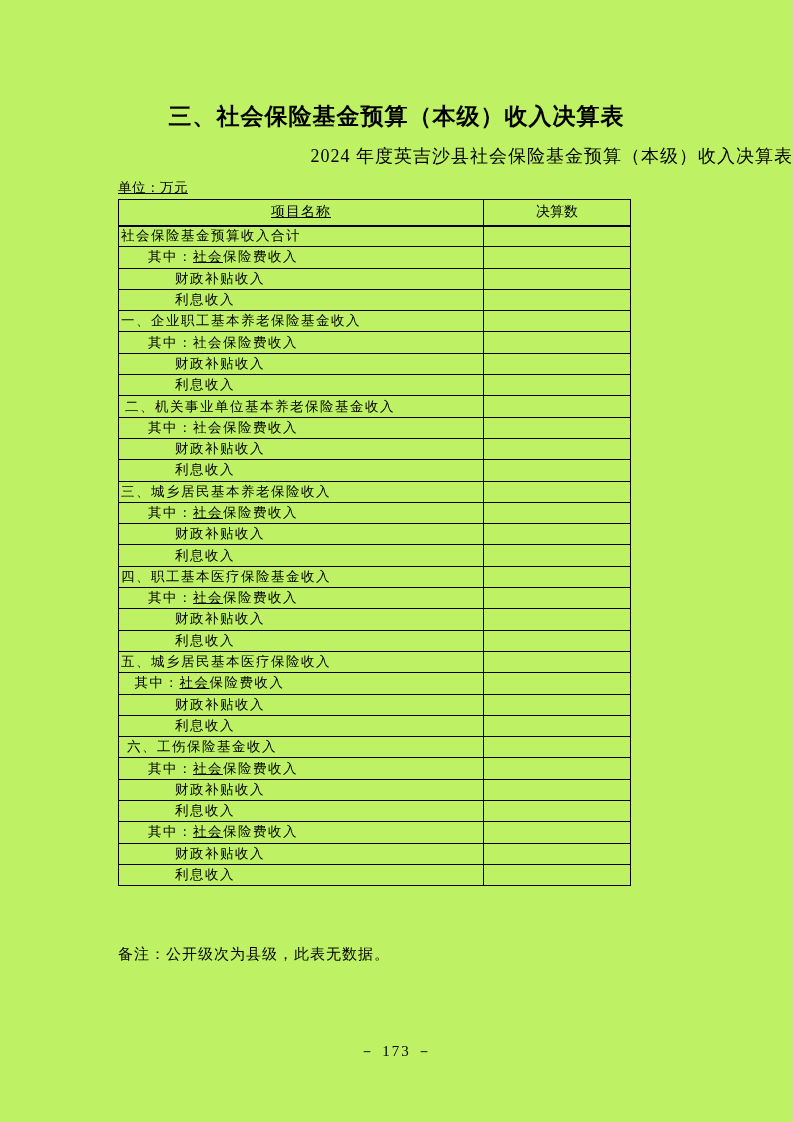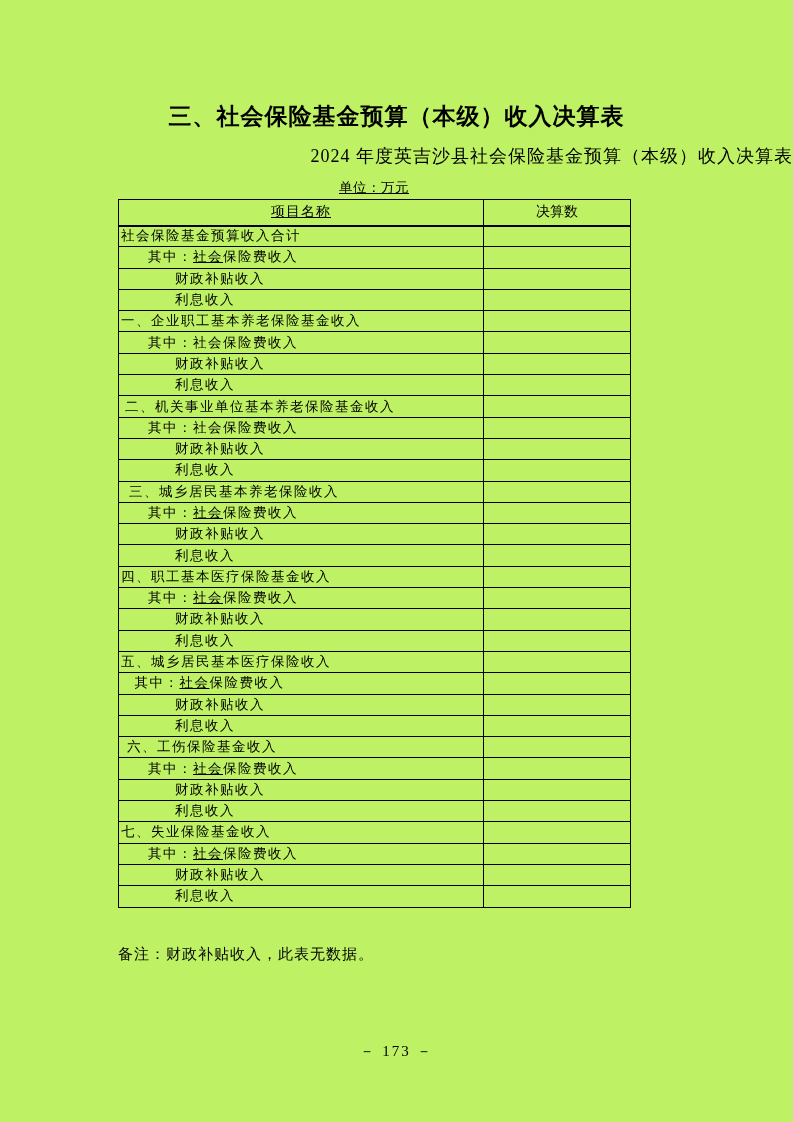--- a/index.html
+++ b/index.html
@@ -21,21 +21,21 @@
   }
   .sub-title {
     position: absolute; top: 144px; left: 0; width: 100%;
     text-align: right;
     font-family: "Liberation Serif", "DejaVu Serif", serif;
     font-size: 18px; font-weight: normal; letter-spacing: 1px;
     white-space: nowrap;
   }
   .unit-row {
     position: absolute; top: 179px; left: 118px; width: 512px;
-    text-align: center; font-size: 13.5px; font-family: Liberation Serif, serif;
+    text-align: left; font-size: 13.5px; font-family: Liberation Serif, serif;
   }
   .unit-label { text-decoration: underline; letter-spacing: 0.5px; }
 
   table.budget-table {
     position: absolute; top: 199px; left: 118px; width: 512px;
     border-collapse: collapse; table-layout: fixed;
     font-size: 13.5px;
     border: 1.5px solid #000;
   }
   .budget-table th, .budget-table td {
@@ -131,21 +131,21 @@
         </tr>
         <tr>
           <td class="cell-name" style="padding-left: 56px;"><span>财政补贴收入</span></td>
           <td class="cell-value"></td>
         </tr>
         <tr>
           <td class="cell-name" style="padding-left: 56px;"><span>利息收入</span></td>
           <td class="cell-value"></td>
         </tr>
         <tr>
-          <td class="cell-name" style="padding-left: 10px;"><span>三、城乡居民基本养老保险收入</span></td>
+          <td class="cell-name" style="padding-left: 2px;"><span>三、城乡居民基本养老保险收入</span></td>
           <td class="cell-value"></td>
         </tr>
         <tr>
           <td class="cell-name" style="padding-left: 29px;"><span>其中：</span><span class="u-part">社会</span><span>保险费收入</span></td>
           <td class="cell-value"></td>
         </tr>
         <tr>
           <td class="cell-name" style="padding-left: 56px;"><span>财政补贴收入</span></td>
           <td class="cell-value"></td>
         </tr>
@@ -192,38 +192,34 @@
         <tr>
           <td class="cell-name" style="padding-left: 29px;"><span>其中：</span><span class="u-part">社会</span><span>保险费收入</span></td>
           <td class="cell-value"></td>
         </tr>
         <tr>
           <td class="cell-name" style="padding-left: 56px;"><span>财政补贴收入</span></td>
           <td class="cell-value"></td>
         </tr>
         <tr>
           <td class="cell-name" style="padding-left: 56px;"><span>利息收入</span></td>
-          <td class="cell-value"></td>
-        </tr>
-        <tr>
-          <td class="cell-name" style="padding-left: 2px;"><span>七、失业保险基金收入</span></td>
           <td class="cell-value"></td>
         </tr>
         <tr>
           <td class="cell-name" style="padding-left: 29px;"><span>其中：</span><span class="u-part">社会</span><span>保险费收入</span></td>
           <td class="cell-value"></td>
         </tr>
         <tr>
           <td class="cell-name" style="padding-left: 56px;"><span>财政补贴收入</span></td>
           <td class="cell-value"></td>
         </tr>
         <tr>
           <td class="cell-name" style="padding-left: 56px;"><span>利息收入</span></td>
           <td class="cell-value"></td>
         </tr>
       </tbody>
   </table>
 
-  <div class="note">备注：财政补贴收入，此表无数据。</div>
+  <div class="note">备注：公开级次为县级，此表无数据。</div>
 
   <div class="page-number">－ 173 －</div>
 
 </div>
 
 </body></html>

